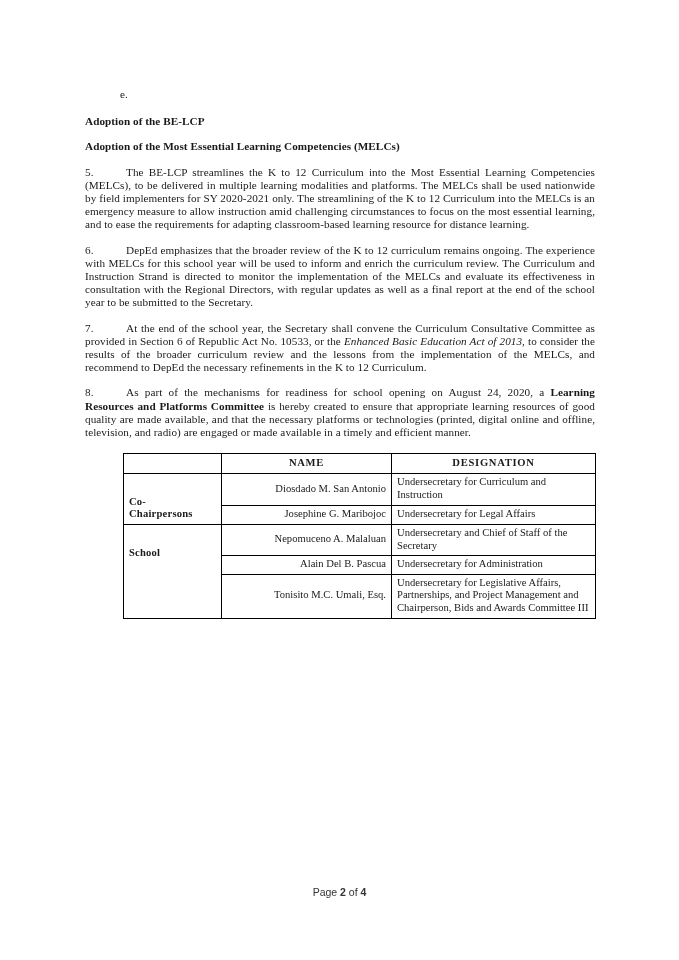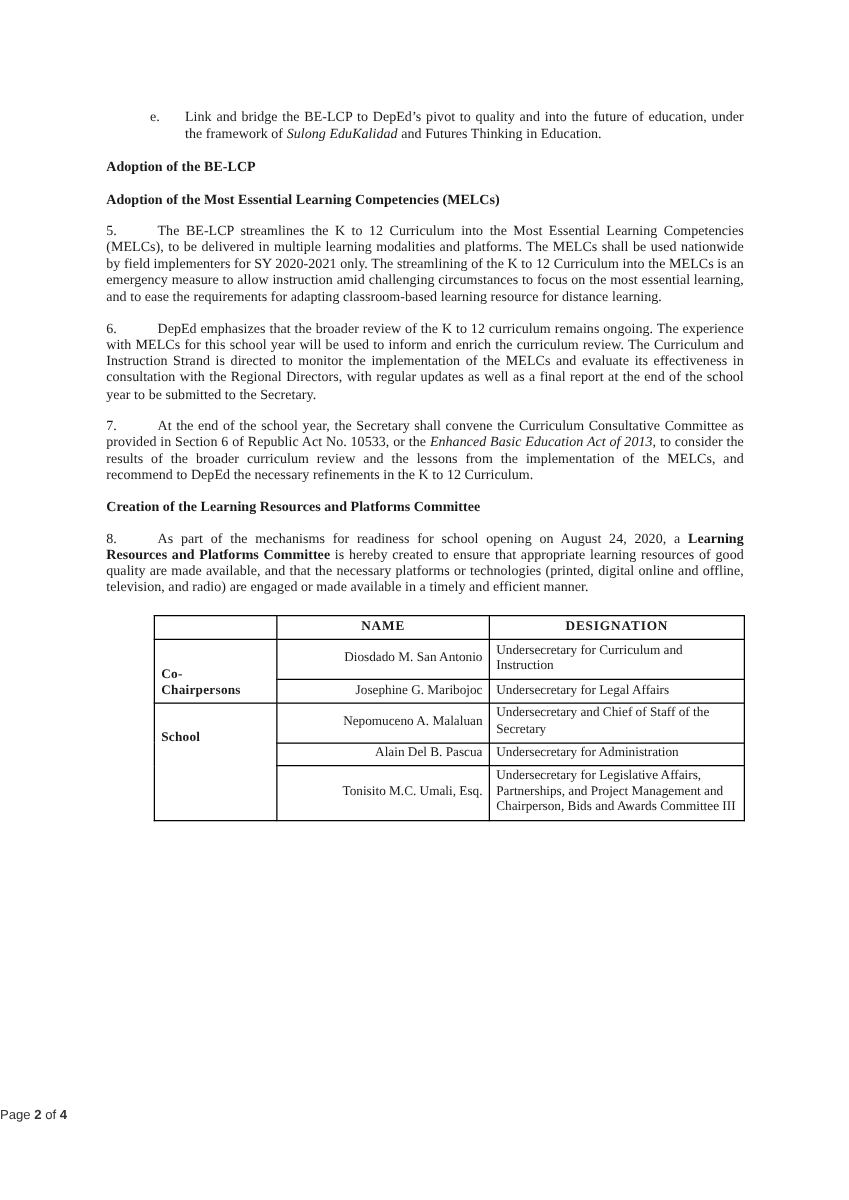--- a/index.html
+++ b/index.html
@@ -107,48 +107,47 @@
   col.c1 { width: 98px; }
   col.c2 { width: 170px; }
   col.c3 { width: 204px; }
 
   
   .footer {
     position: absolute;
     left: 0;
     right: 0;
     top: 886px;
+    text-align: center;
     font-family: "Liberation Sans", sans-serif;
     font-size: 10.5px;
     color: #333;
   }
   .footer .pgnum { font-weight: bold; }
 </style>
 </head>
 <body>
 
 <div class="page">
 
   <div class="list-item">
     <span class="marker">e.</span>
-    <span class="body"><span>Link and bridge the BE-LCP to DepEd’s pivot to quality and into the future of education, under the framework of </span><em>Sulong EduKalidad</em><span> and Futures Thinking in Education.</span></span>
   </div>
 
   <div class="heading">Adoption of the BE-LCP</div>
 
 
   <div class="heading">Adoption of the Most Essential Learning Competencies (MELCs)</div>
 
   <p class="para"><span class="num">5.</span><span>The BE-LCP streamlines the K to 12 Curriculum into the Most Essential Learning Competencies (MELCs), to be delivered in multiple learning modalities and platforms. The MELCs shall be used nationwide by field implementers for SY 2020-2021 only. The streamlining of the K to 12 Curriculum into the MELCs is an emergency measure to allow instruction amid challenging circumstances to focus on the most essential learning, and to ease the requirements for adapting classroom-based learning resource for distance learning.</span></p>
 
   <p class="para"><span class="num">6.</span><span>DepEd emphasizes that the broader review of the K to 12 curriculum remains ongoing. The experience with MELCs for this school year will be used to inform and enrich the curriculum review. The Curriculum and Instruction Strand is directed to monitor the implementation of the MELCs and evaluate its effectiveness in consultation with the Regional Directors, with regular updates as well as a final report at the end of the school year to be submitted to the Secretary.</span></p>
 
   <p class="para"><span class="num">7.</span><span>At the end of the school year, the Secretary shall convene the Curriculum Consultative Committee as provided in Section 6 of Republic Act  No. 10533, or the </span><em>Enhanced Basic Education Act of 2013</em><span>, to consider the results of the broader curriculum review and the lessons from the implementation of the MELCs, and recommend to DepEd the necessary refinements in the K to 12 Curriculum.</span></p>
 
-  <div class="heading">Creation of the Learning Resources and Platforms Committee</div>
 
   <p class="para"><span class="num">8.</span><span>As part of the mechanisms for readiness for school opening on August 24, 2020, a </span><strong>Learning Resources and Platforms Committee</strong><span> is hereby created to ensure that appropriate learning resources of good quality are made available, and that the necessary platforms or technologies (printed, digital online and offline, television, and radio) are engaged or made available in a timely and efficient manner.</span></p>
 
 
   <div class="table-wrap">
     <table class="committee">
       <colgroup>
         <col class="c1">
         <col class="c2">
         <col class="c3">

